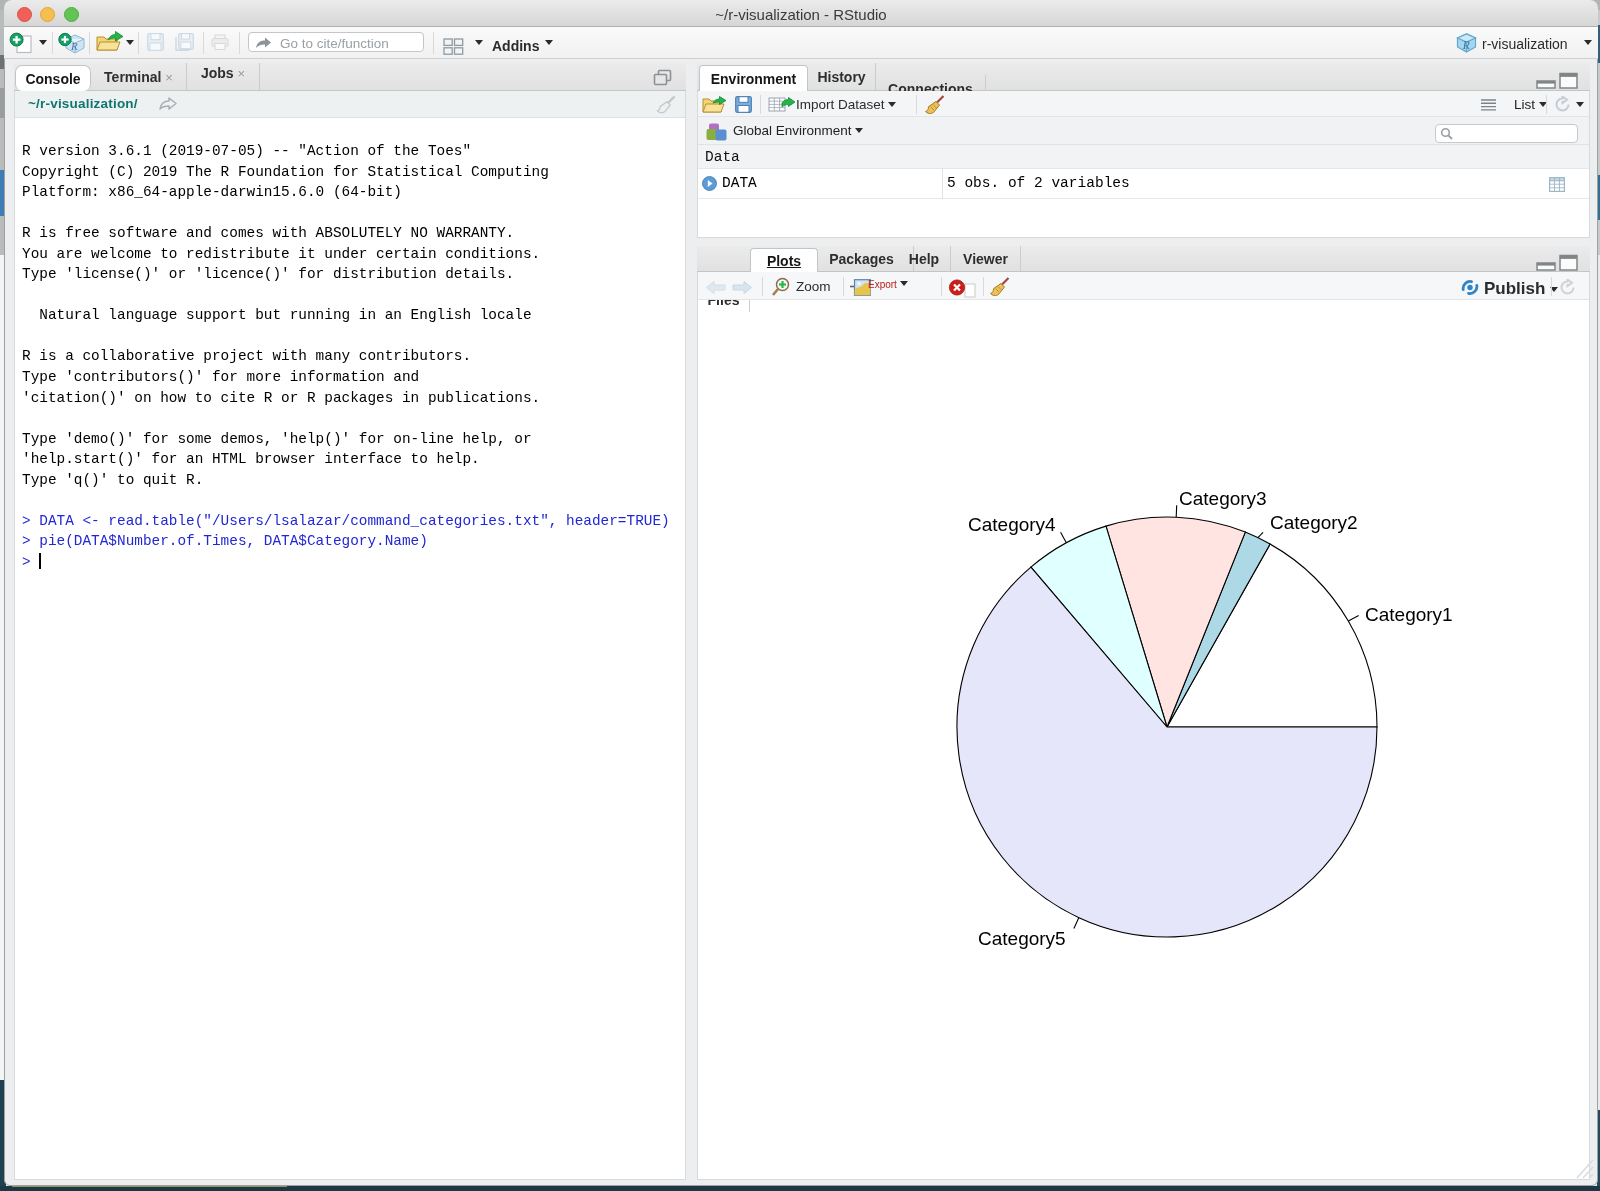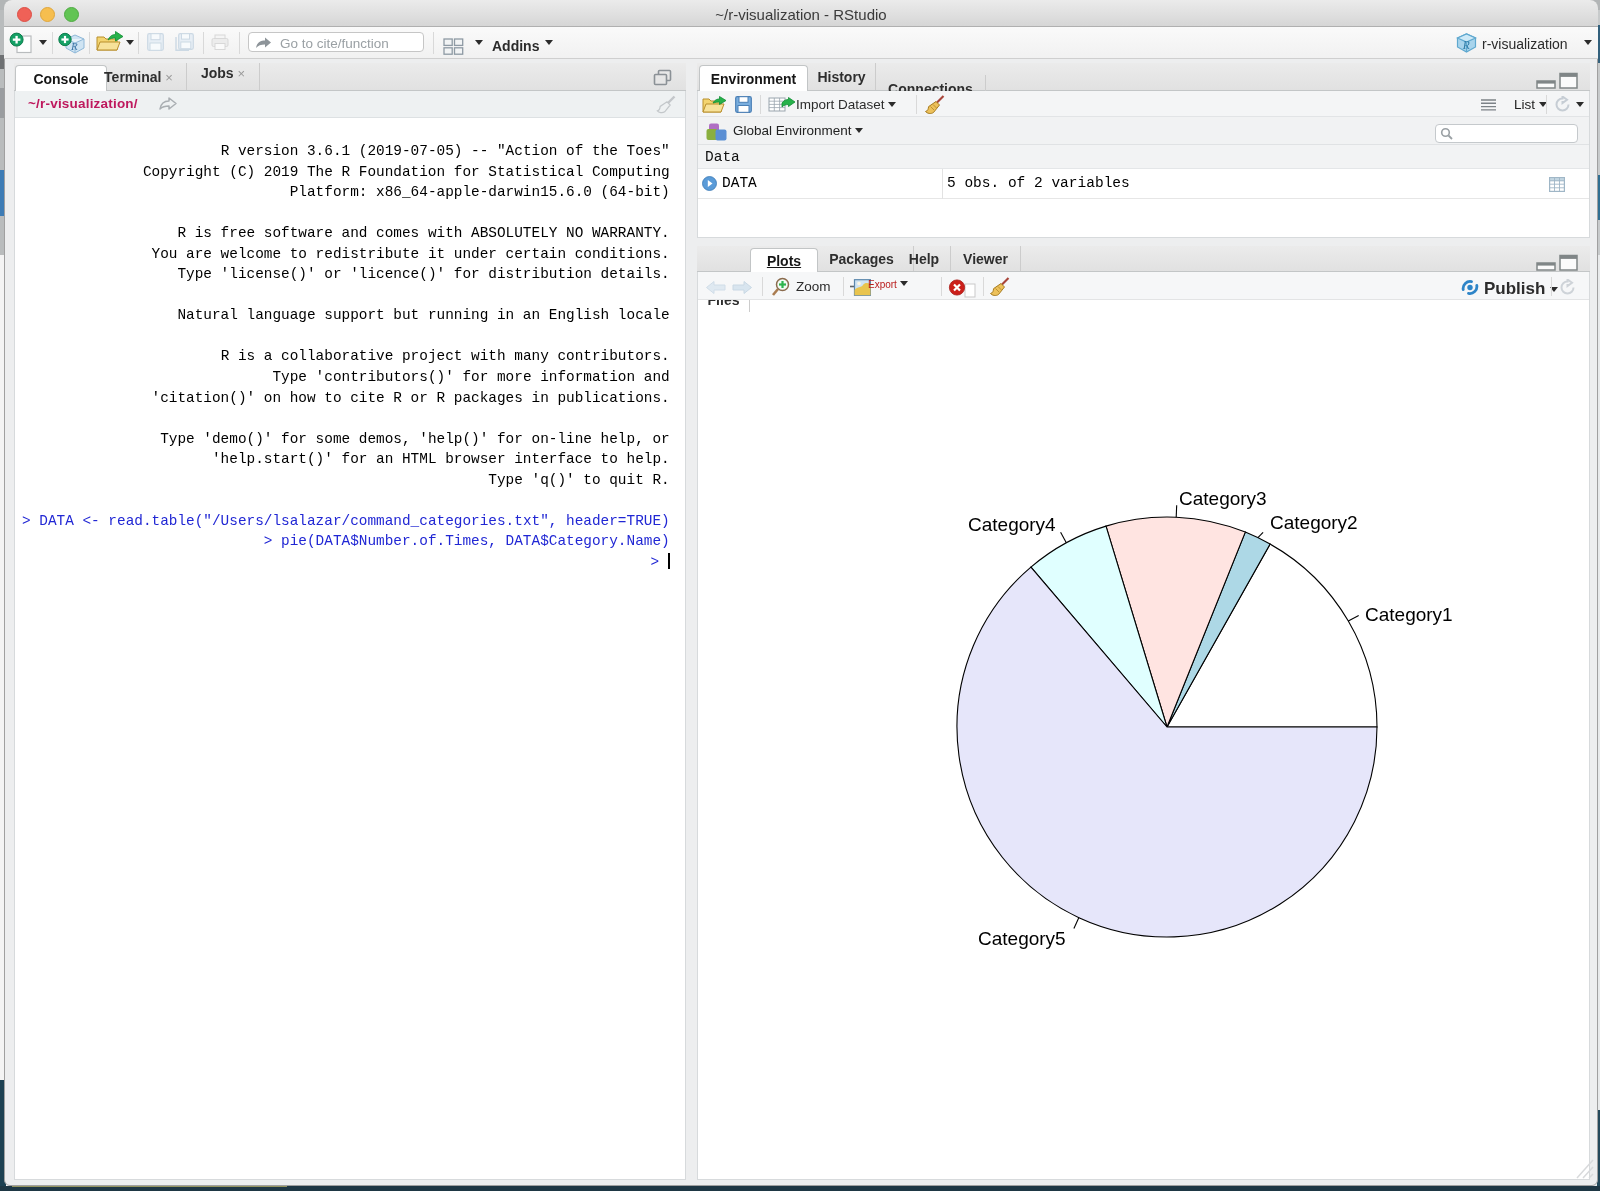--- a/index.html
+++ b/index.html
@@ -119,42 +119,42 @@
   <path d="M1.5,5 L10.5,1 L19.5,5 L19.5,14 L10.5,19 L1.5,14 Z" fill="#a8d4ec" stroke="#5fa8cf" stroke-width="1.2"></path>
   <path d="M1.5,5 L10.5,9 L19.5,5 L10.5,1 Z" fill="#cde9f7" stroke="#5fa8cf" stroke-width="1.2"></path>
   <path d="M10.5,9 L10.5,19" stroke="#5fa8cf" stroke-width="1.2"></path>
   <text x="6.8" y="16" font-family="Liberation Serif" font-size="11.5" fill="#2f7da9" font-style="italic">R</text>
 </svg>
 <div class="abs" style="left:1482px;top:36px;font-size:14px;color:#2b2b2b;">r-visualization</div>
 <span class="caret abs" style="left:1584px;top:40px;"></span>
 
 <div class="abs" style="left:14px;top:63px;width:672px;height:1117px;background:#ffffff;border:1px solid #d7dadc;"></div>
 <div class="tabstrip" style="left:14px;top:63px;width:672px;height:28px;">
-  <div class="tab active" style="left:1px;width:92px;line-height:27px;">Console</div>
+  <div class="tab active" style="left:1px;width:76px;line-height:27px;border-radius:7px;">Console</div>
   <div class="tab" style="left:77px;width:96px;line-height:28px;">Terminal <span class="tabx">×</span></div>
   <div class="tab" style="left:173px;width:73px;line-height:20px;">Jobs <span class="tabx">×</span></div>
 </div>
 
 <svg class="abs" style="left:653px;top:69px;" width="20" height="17" viewBox="0 0 20 17">
   <rect x="5.5" y="1.5" width="12" height="10" rx="1" fill="none" stroke="#8b9196" stroke-width="1.6"></rect>
   <rect x="1.5" y="5.5" width="12" height="10" rx="1" fill="#e6e6e6" stroke="#8b9196" stroke-width="1.6"></rect>
 </svg>
 
 <div class="abs" style="left:15px;top:91px;width:670px;height:27px;background:#eef1f2;border-bottom:1px solid #dde1e3;">
-  <div class="abs" style="left:13px;top:5px;font-size:13.5px;color:#be185d;font-weight:bold;letter-spacing:0.2px;">~/r-visualization/</div>
+  <div class="abs" style="left:13px;top:5px;font-size:13.5px;color:#0f766e;font-weight:bold;letter-spacing:0.2px;">~/r-visualization/</div>
 </div>
 <svg class="abs" style="left:158px;top:96px;" width="20" height="16" viewBox="0 0 20 16">
   <path d="M2,13 C3,7 7,5 11,5 L11,2 L18,7.5 L11,13 L11,10 C7,10 4,11 2,13 Z" fill="none" stroke="#a9aeb2" stroke-width="1.5" stroke-linejoin="round"></path>
 </svg>
 <svg class="abs" style="left:656px;top:95px;" width="20" height="20" viewBox="0 0 20 20">
   <line x1="18.5" y1="1.5" x2="11.5" y2="8.5" stroke="#c3c7ca" stroke-width="2.4"></line>
   <path d="M11,6.8 L14.2,10 L8.7,16.8 C6.4,18.4 2.8,17.7 1.4,15.9 C3.7,15.4 4,13.4 4.2,11.4 Z" fill="#eef1f2" stroke="#c3c7ca" stroke-width="1.2"></path>
 </svg>
 
-<pre id="constext" class="abs mono" style="left:22px;top:141px;font-size:14.4px;line-height:20.55px;color:#000000;text-align:right;">R version 3.6.1 (2019-07-05) -- "Action of the Toes"
+<pre id="constext" class="abs mono" style="left:22px;top:141px;font-size:14.4px;line-height:20.55px;color:#000000;">R version 3.6.1 (2019-07-05) -- "Action of the Toes"
 Copyright (C) 2019 The R Foundation for Statistical Computing
 Platform: x86_64-apple-darwin15.6.0 (64-bit)
 
 R is free software and comes with ABSOLUTELY NO WARRANTY.
 You are welcome to redistribute it under certain conditions.
 Type 'license()' or 'licence()' for distribution details.
 
   Natural language support but running in an English locale
 
 R is a collaborative project with many contributors.

